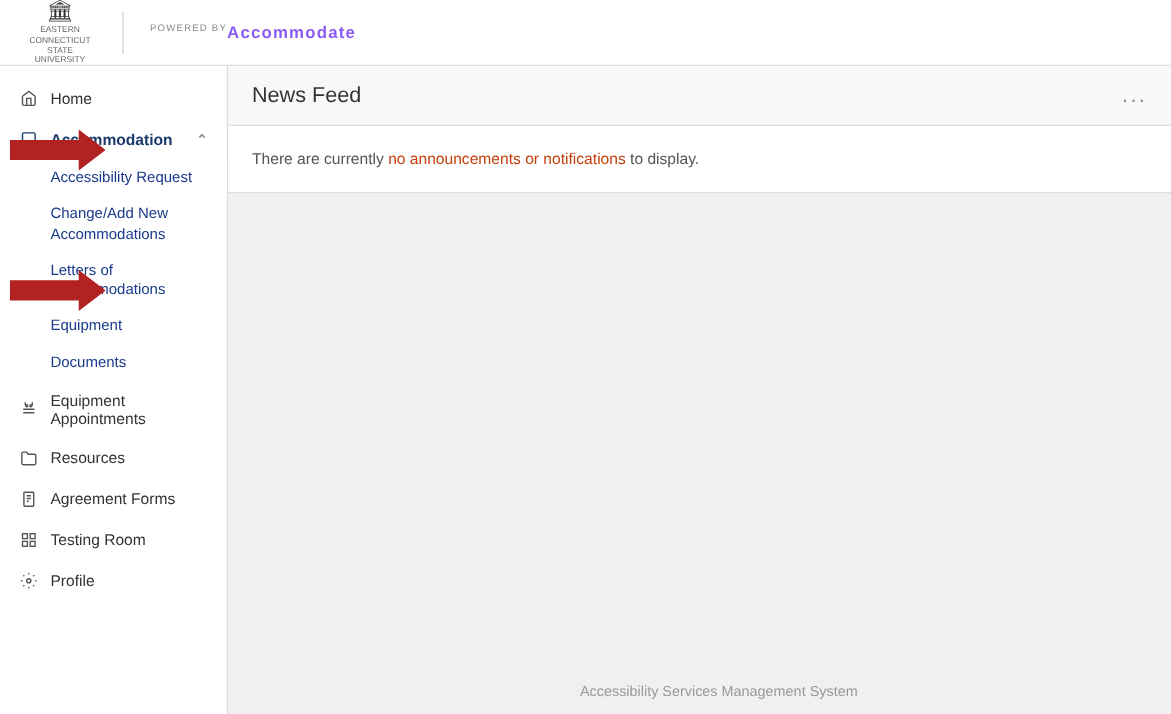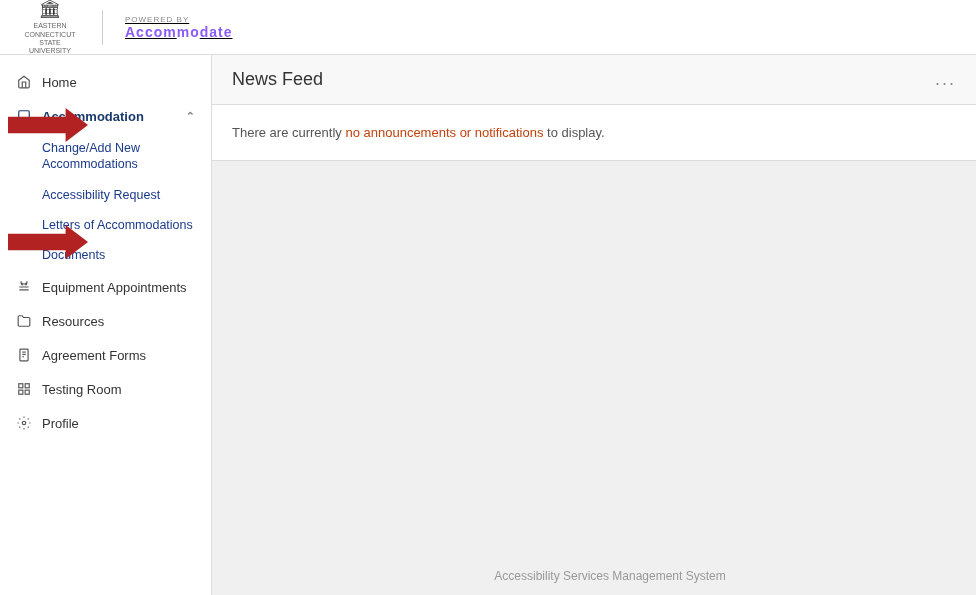--- a/index.html
+++ b/index.html
@@ -47,21 +47,21 @@
     }
     .header-app-name {
       font-size: 14px;
       font-weight: bold;
       color: #8b5cf6;
       letter-spacing: 1px;
     }
 
     
     .sidebar {
-      width: 212px;
+      width: 190px;
       background: #fff;
       border-right: 1px solid #ddd;
       overflow-y: auto;
       flex-shrink: 0;
       padding: 10px 0;
       position: relative;
     }
 
     .sidebar-item {
       display: flex;
@@ -195,21 +195,21 @@
 </head>
 <body>
 
 <div class="header">
   <div class="header-logo-area">
     <div class="header-institution">
       <span class="inst-icon">🏛</span>
       <span class="inst-name" style="font-size:7px; color:#666; text-align:center; max-width:60px;">EASTERN CONNECTICUT<br>STATE UNIVERSITY</span>
     </div>
     <div class="header-divider"></div>
-    <div style="display:flex; flex-direction:column; align-items:flex-start;text-decoration:underline;">
+    <div style="display:flex; flex-direction:row; align-items:flex-start;">
       <span style="font-size:8px; color:#888; letter-spacing:1px;">POWERED BY</span>
       <span class="header-app-name">
         Accom<span style="position:relative; display:inline-block;">mo</span>date
       </span>
     </div>
   </div>
 </div>
 
 <div class="outer-wrapper">
 
@@ -238,27 +238,30 @@
         <svg width="14" height="14" viewBox="0 0 24 24" fill="none" stroke="#1a3a6b" stroke-width="2">
           <path d="M21 15a2 2 0 01-2 2H7l-4 4V5a2 2 0 012-2h14a2 2 0 012 2z"></path>
         </svg>
       </span>
       <span class="item-label" style="color:#1a3a6b; font-weight:600;">Accommodation</span>
       <span class="chevron">⌃</span>
     </div>
 
     <div class="sidebar-submenu">
       <div class="sidebar-subitem">
+        <span>Accessibility Request</span>
+      </div>
+      <div class="sidebar-subitem">
         <span>Change/Add New Accommodations</span>
       </div>
       <div class="sidebar-subitem">
-        <span>Accessibility Request</span>
-      </div>
-      <div class="sidebar-subitem">
         <span>Letters of Accommodations</span>
+      </div>
+      <div class="sidebar-subitem">
+        <span>Equipment</span>
       </div>
       <div class="sidebar-subitem">
         <span>Documents</span>
       </div>
     </div>
 
     <div class="sidebar-item">
       <span class="item-icon">
         <svg width="14" height="14" viewBox="0 0 24 24" fill="none" stroke="#555" stroke-width="2">
           <circle cx="9" cy="7" r="1.5"></circle>

